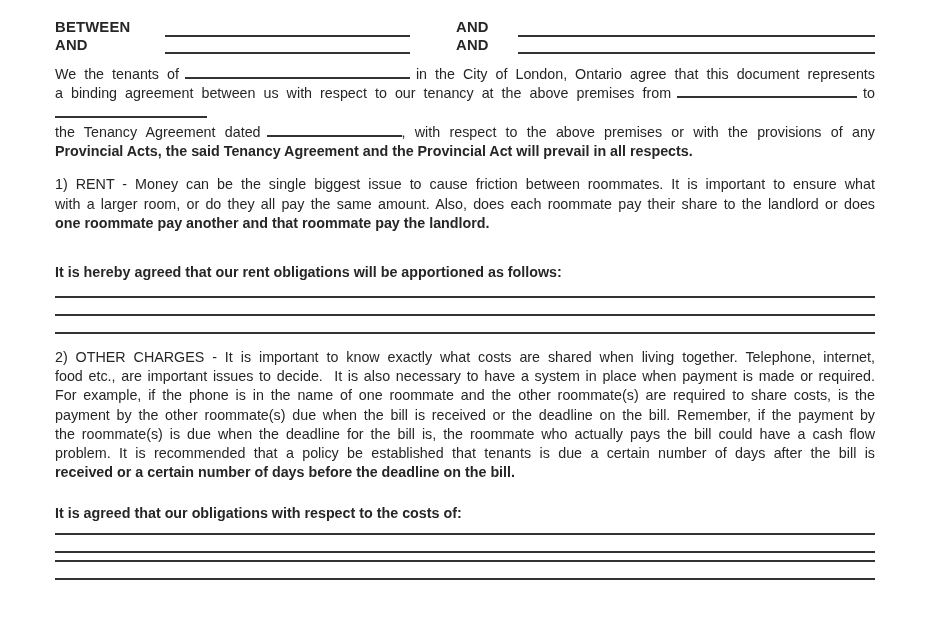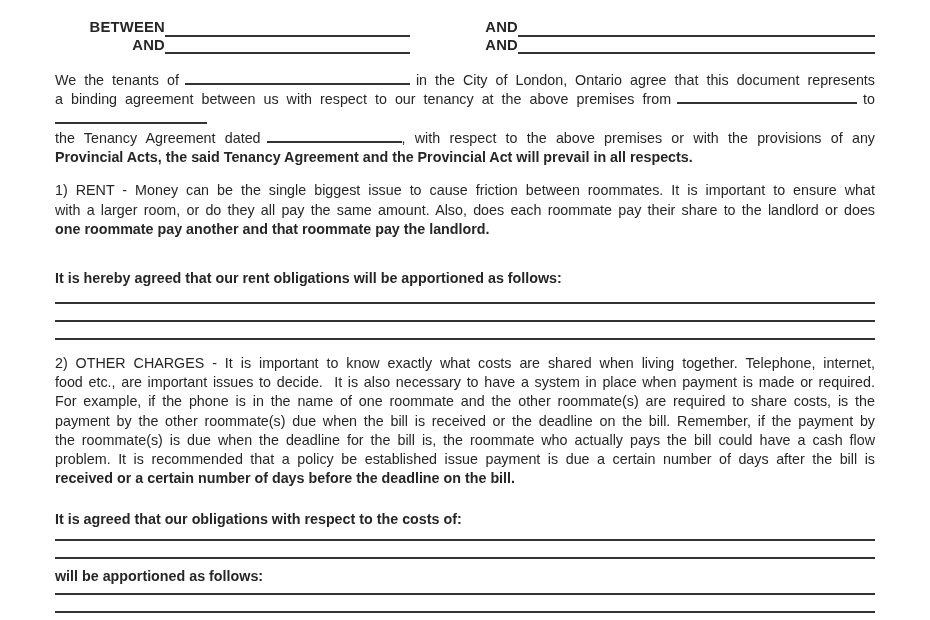--- a/index.html
+++ b/index.html
@@ -19,22 +19,21 @@
     line-height: 19.3px;
     color: var(--text);
   }
   .doc { padding: 20px 55px 0 55px; width: 930px; }
 
   
   .header-grid {
     display: grid;
     grid-template-columns: 110px 245px 46px 62px 357px;
     grid-auto-rows: 17.5px;
-    margin-bottom: 16px;
-    text-align: right;
+    margin-bottom: 10px;
   }
   .hlabel {
     font-weight: bold;
     font-size: 14.8px;
     line-height: 15px;
     letter-spacing: 0.2px;
   }
   .hline {
     border-bottom: 2px solid var(--rule);
     margin-bottom: 1px;
@@ -109,27 +108,26 @@
   <div class="rule rule-1"></div>
   <div class="rule rule-2"></div>
   <div class="rule rule-3"></div>
 
   <div class="sect-other">
     <div class="jline"><span class="sec-label">2) OTHER CHARGES -</span><span> It is important to know exactly what costs are shared when living together. Telephone, internet,</span></div>
     <div class="jline">food etc., are important issues to decide.&nbsp; It is also necessary to have a system in place when payment is made or required.</div>
     <div class="jline">For example, if the phone is in the name of one roommate and the other roommate(s) are required to share costs, is the</div>
     <div class="jline">payment by the other roommate(s) due when the bill is received or the deadline on the bill. Remember, if the payment by</div>
     <div class="jline">the roommate(s) is due when the deadline for the bill is, the roommate who actually pays the bill could have a cash flow</div>
-    <div class="jline">problem. It is recommended that a policy be established issue payment is due a certain number of days after the bill is</div>
+    <div class="jline">problem. It is recommended that a policy be established that tenants is due a certain number of days after the bill is</div>
     <div class="pline">received or a certain number of days before the deadline on the bill.</div>
   </div>
 
   <div class="pline costs-line">It is agreed that our obligations with respect to the costs of:</div>
 
   <div class="rule rule-a"></div>
   <div class="rule rule-b"></div>
 
-  <div class="pline apportioned-line">will be apportioned as follows:</div>
 
   <div class="rule rule-c"></div>
   <div class="rule rule-d"></div>
 
 </div>
 
 </body></html>

